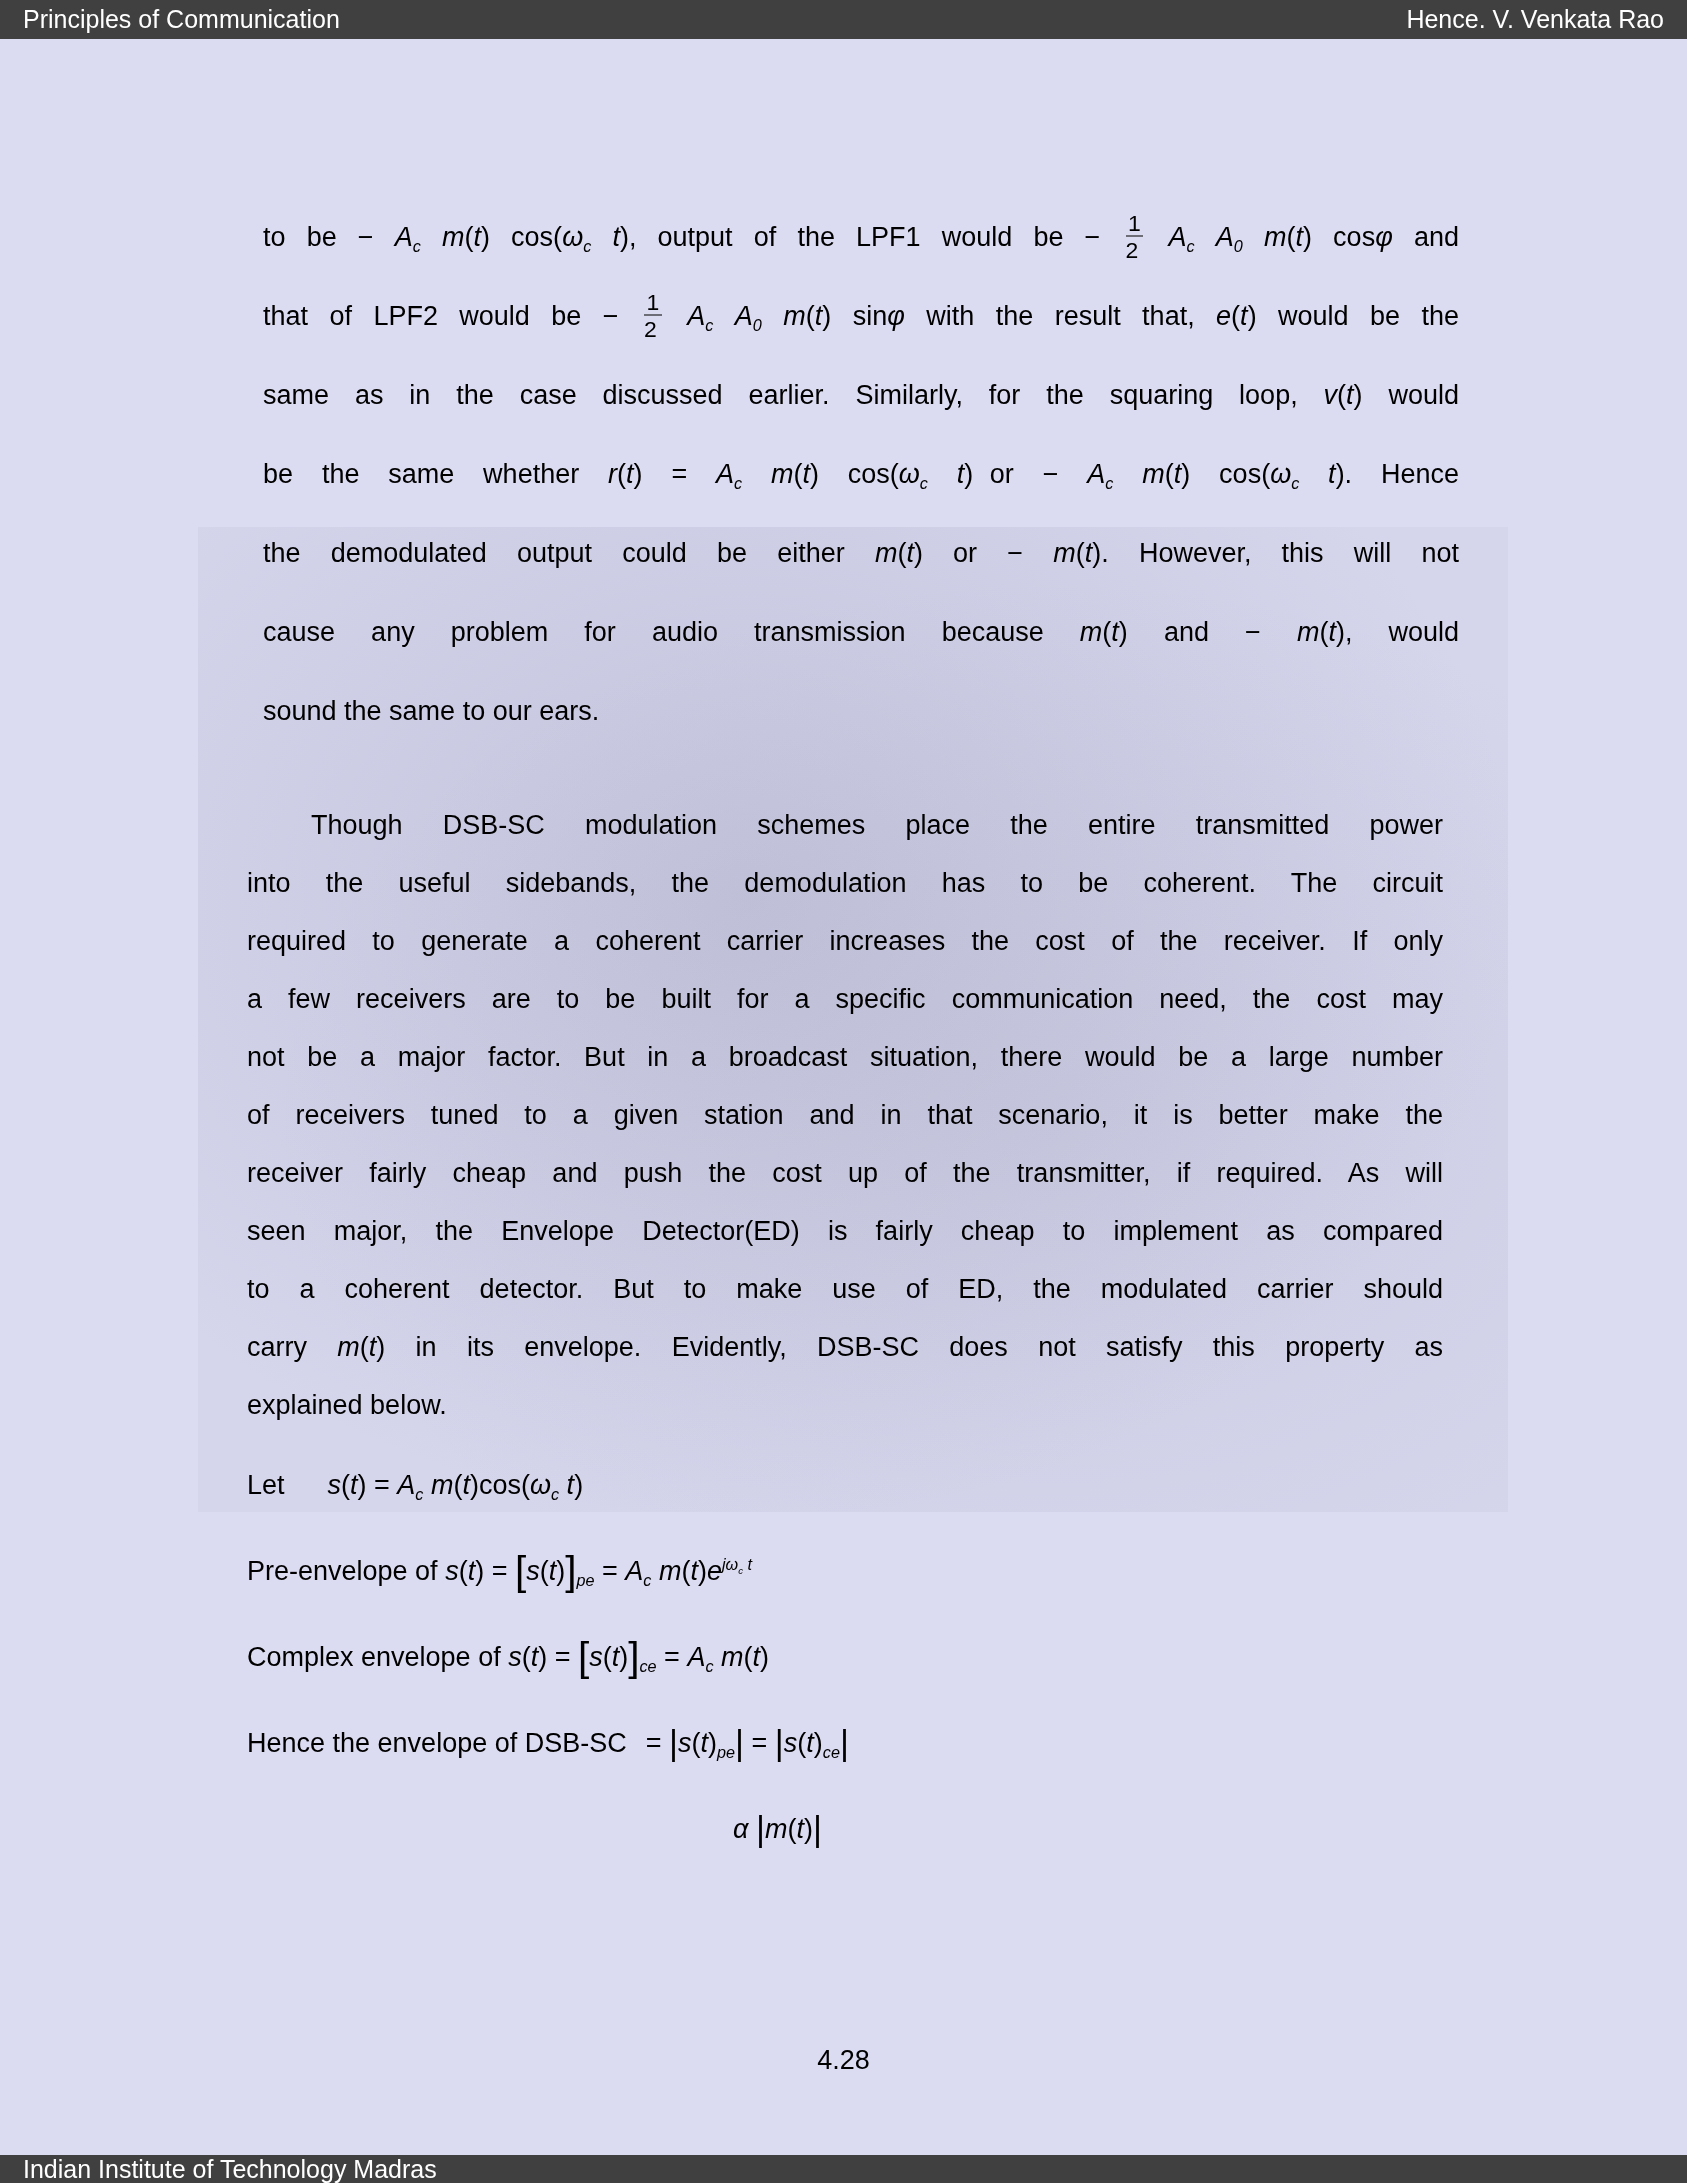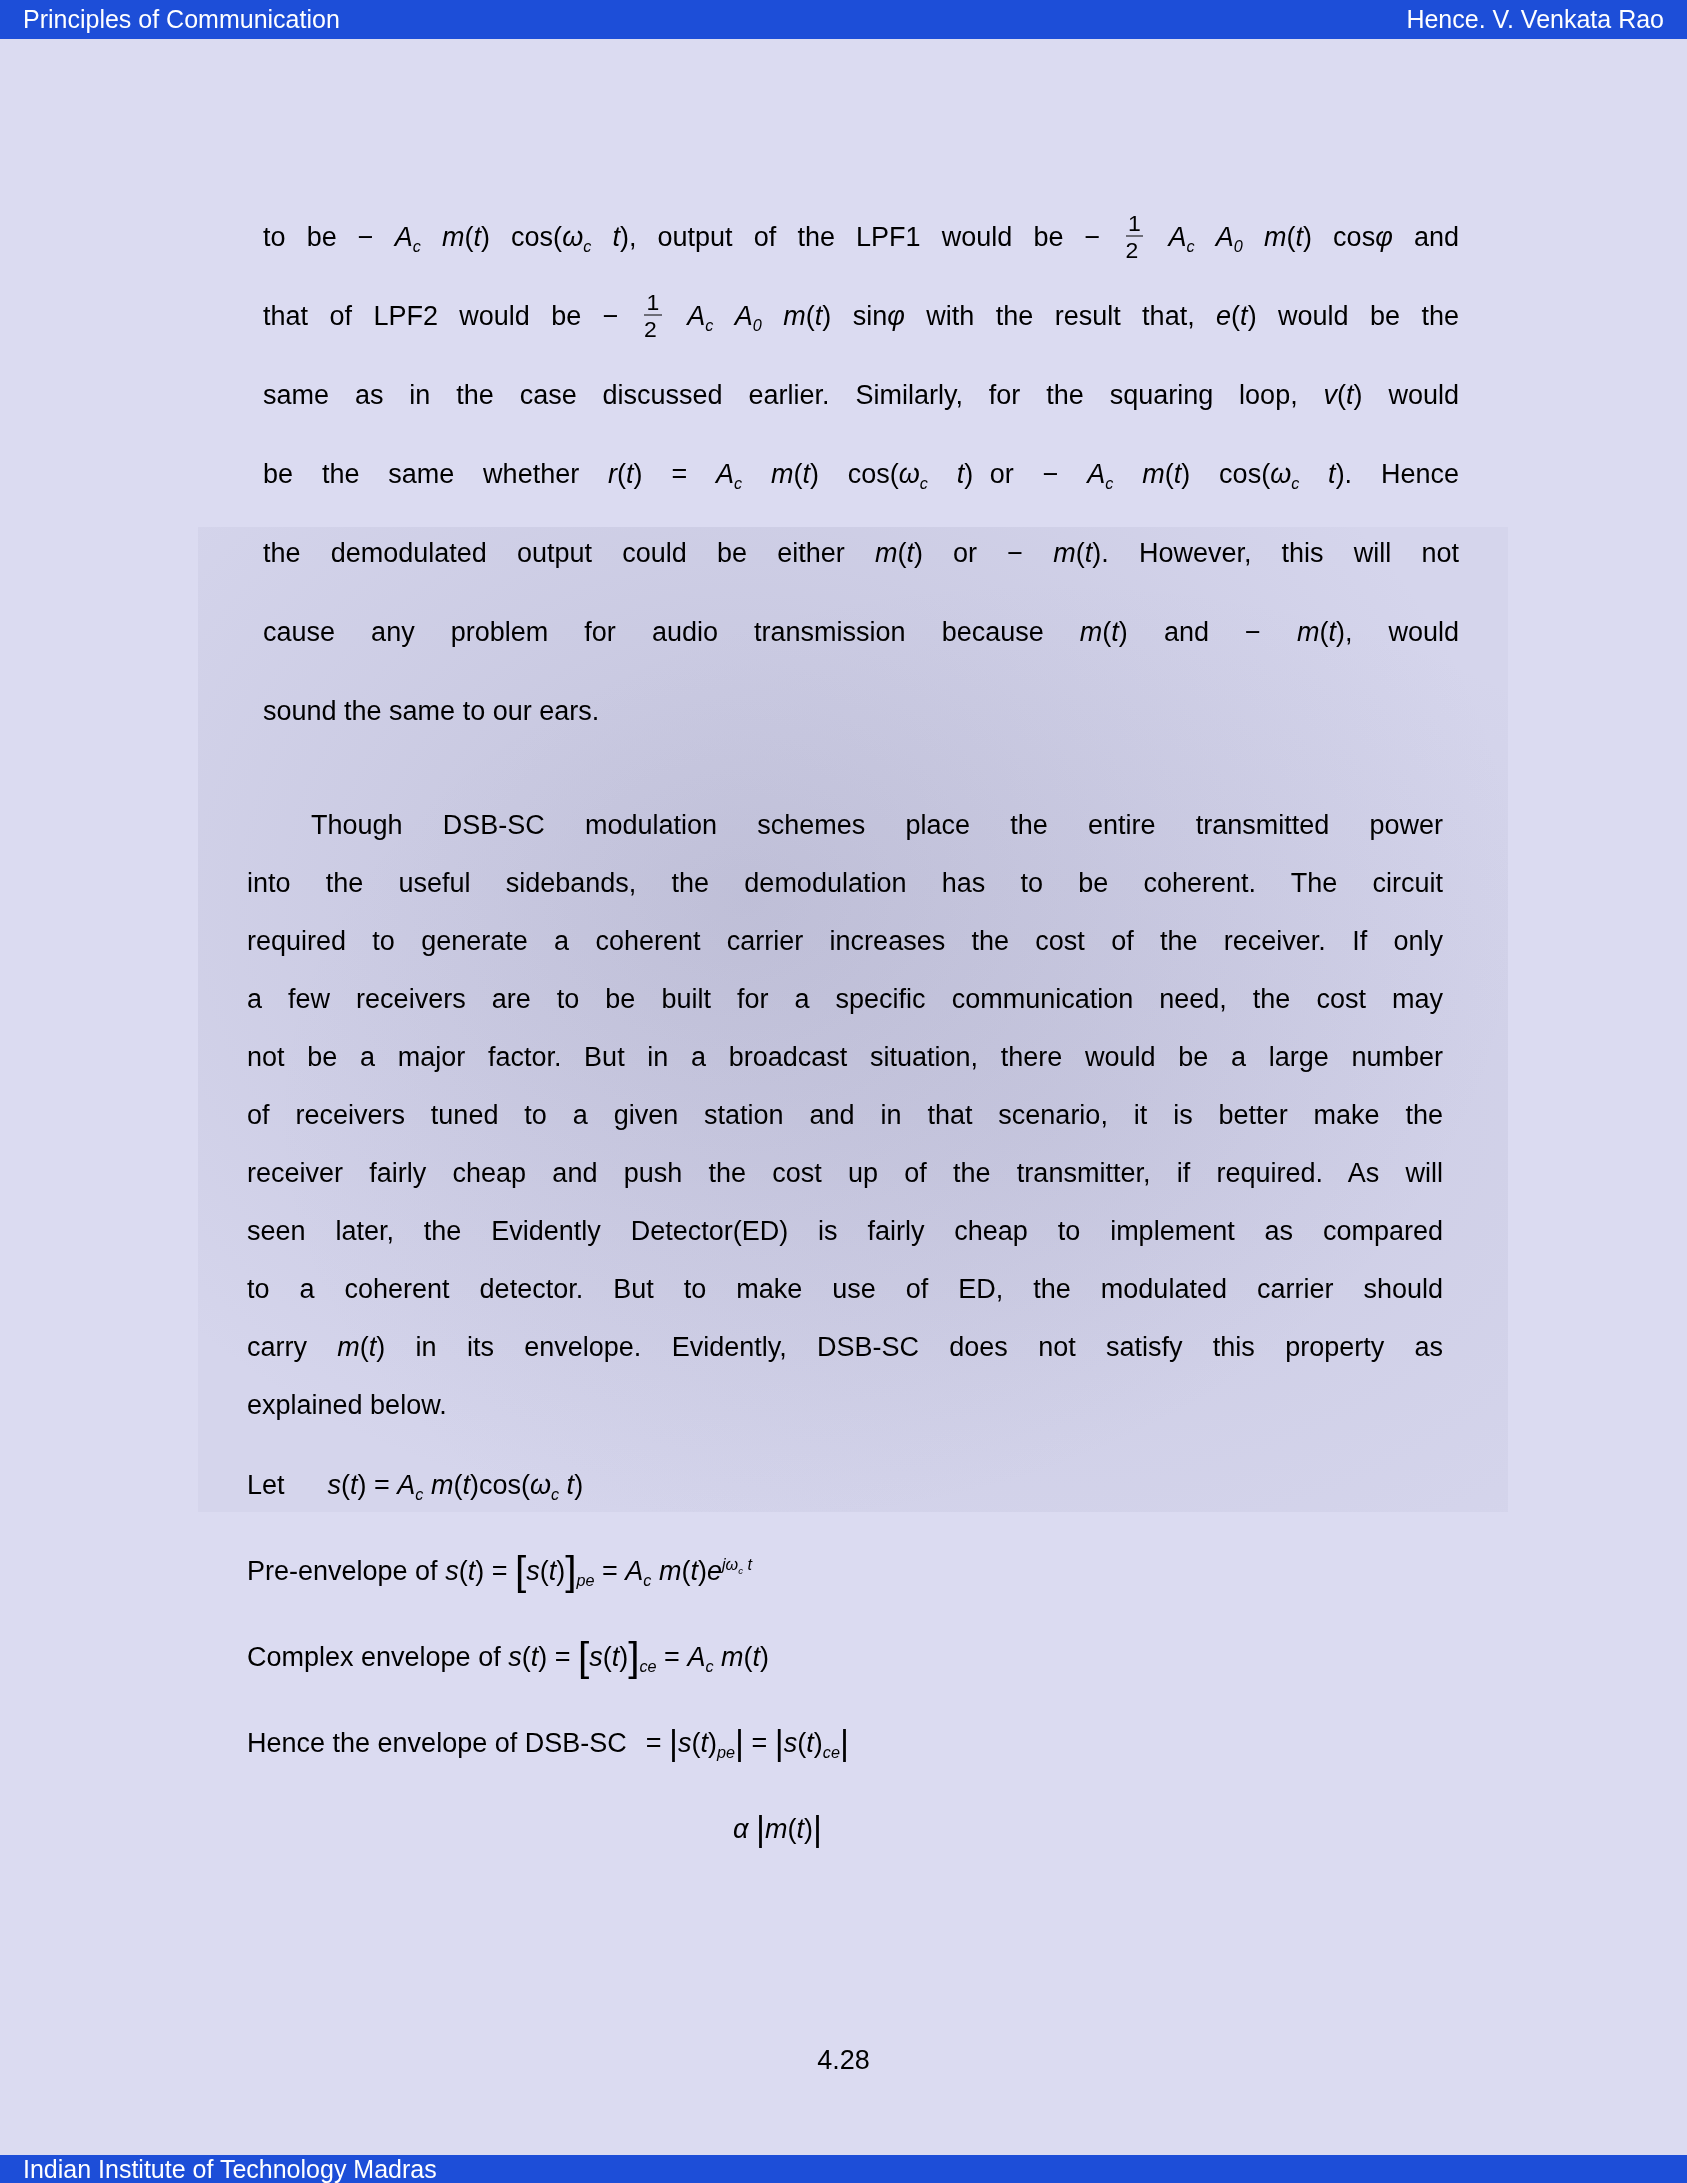--- a/index.html
+++ b/index.html
@@ -3,21 +3,21 @@
 <meta charset="utf-8">
 <style>
   html,body { margin:0; padding:0; background:#ffffff; }
   .page {
     position:relative; width:1687px; height:2183px;
     background:#dbdbf1; overflow:hidden;
     font-family:"Liberation Sans", sans-serif; color:#000000;
   }
   .topbar, .bottombar {
     position:absolute; left:0; right:0; height:39px;
-    background:#1d4ed8; color:#ffffff;
+    background:#404040; color:#ffffff;
     display:flex; align-items:center; justify-content:space-between;
     padding:0 23px; font-size:25px; box-sizing:border-box;
   }
   .topbar { top:0; }
   .bottombar { bottom:0; height:28px; justify-content:flex-start; }
   .watermark {
     position:absolute; left:198px; top:527px; width:1310px; height:985px;
     background:
       radial-gradient(ellipse at 42% 38%, rgba(110,110,140,0.18) 0%, rgba(130,130,160,0.10) 38%, rgba(0,0,0,0) 72%),
       radial-gradient(ellipse at 65% 60%, rgba(120,120,150,0.10) 0%, rgba(0,0,0,0) 65%),
@@ -74,21 +74,21 @@
     </div>
 
   <div id="para2" class="col">
       <div class="line j">Though DSB-SC modulation schemes place the entire transmitted power</div>
       <div class="line j">into the useful sidebands, the demodulation has to be coherent. The circuit</div>
       <div class="line j">required to generate a coherent carrier increases the cost of the receiver. If only</div>
       <div class="line j">a few receivers are to be built for a specific communication need, the cost may</div>
       <div class="line j">not be a major factor. But in a broadcast situation, there would be a large number</div>
       <div class="line j">of receivers tuned to a given station and in that scenario, it is better make the</div>
       <div class="line j">receiver fairly cheap and push the cost up of the transmitter, if required. As will</div>
-      <div class="line j">seen later, the Evidently Detector(ED) is fairly cheap to implement as compared</div>
+      <div class="line j">seen major, the Envelope Detector(ED) is fairly cheap to implement as compared</div>
       <div class="line j">to a coherent detector. But to make use of ED, the modulated carrier should</div>
       <div class="line j">carry <i>m</i>(<i>t</i>) in its envelope. Evidently, DSB-SC does not satisfy this property as</div>
       <div class="line">explained below.</div>
     </div>
 
   <div id="equations" class="col">
       <div class="line">Let<span class="gap" style="width: 43px;"></span><i>s</i>(<i>t</i>) = <i>A</i><sub class="sb">c</sub> <i>m</i>(<i>t</i>)cos(<i>ω</i><sub class="sb">c</sub> <i>t</i>)</div>
       <div class="line">Pre-envelope of <i>s</i>(<i>t</i>) = <span class="bigb">[</span><i>s</i>(<i>t</i>)<span class="bigb">]</span><sub class="sb">pe</sub> = <i>A</i><sub class="sb">c</sub> <i>m</i>(<i>t</i>)<i>e</i><sup class="sp"><i>j</i><i>ω</i><sub class="sb">c</sub> <i>t</i></sup></div>
       <div class="line">Complex envelope of <i>s</i>(<i>t</i>) = <span class="bigb">[</span><i>s</i>(<i>t</i>)<span class="bigb">]</span><sub class="sb">ce</sub> = <i>A</i><sub class="sb">c</sub> <i>m</i>(<i>t</i>)</div>
       <div class="line">Hence the envelope of DSB-SC <span class="gap" style="width: 11.5px;"></span>= <span class="vbar">|</span><i>s</i>(<i>t</i>)<sub class="sb">pe</sub><span class="vbar">|</span> = <span class="vbar">|</span><i>s</i>(<i>t</i>)<sub class="sb">ce</sub><span class="vbar">|</span></div>

